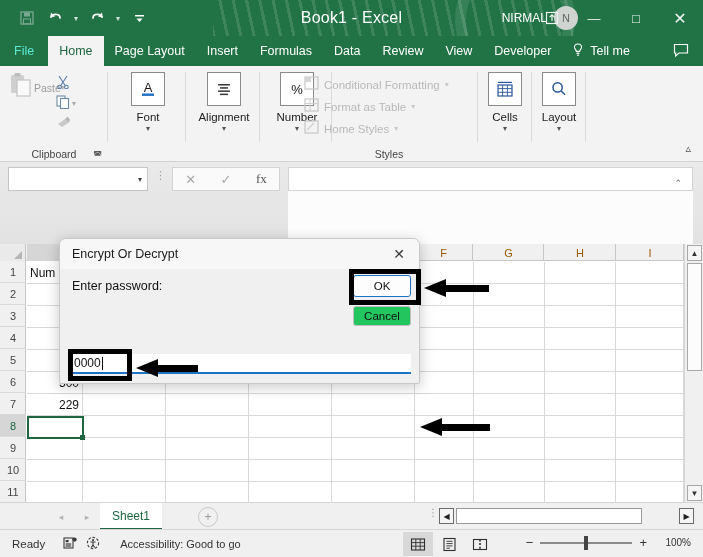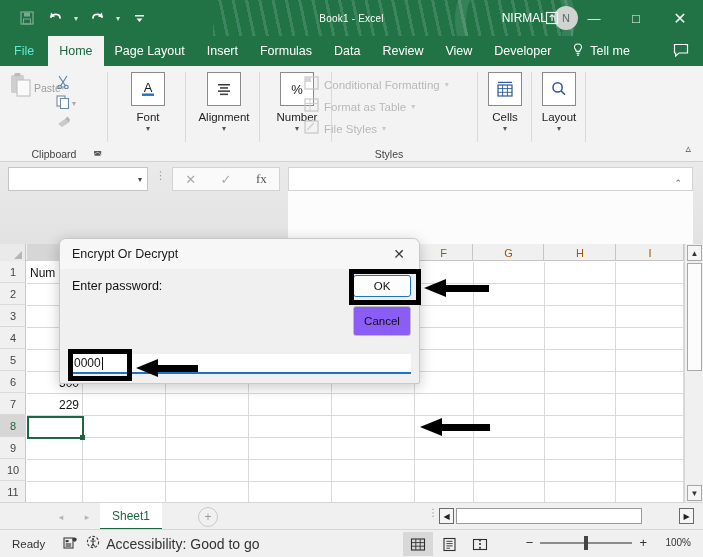--- a/index.html
+++ b/index.html
@@ -36,21 +36,21 @@
   .qat { position: absolute; left: 14px; top: 0; height: 36px; display: flex; align-items: center; gap: 2px; }
   .qbtn {
     width: 26px; height: 26px; display: flex; align-items: center; justify-content: center;
     color: #fff; font-size: 15px; line-height: 1;
   }
   .qbtn.dim { color: #7aa891; }
   .qcaret { color: #cfe3d8; font-size: 8px; width: 12px; display: flex; align-items: center; justify-content: center; }
   .doctitle {
     position: absolute; left: 0; top: 0; width: 703px; height: 36px;
     display: flex; align-items: center; justify-content: center;
-    color: #ffffff; font-size: 10px; letter-spacing: .2px;
+    color: #ffffff; font-size: 16px; letter-spacing: .2px;
   }
   .acct {
     position: absolute; right: 125px; top: 0; height: 36px;
     display: flex; align-items: center; gap: 7px;
   }
   .acct .nm { color: #fff; font-size: 12px; }
   .avatar {
     width: 24px; height: 24px; border-radius: 50%;
     background: #cfd4d1; color: #5d6b63;
     display: flex; align-items: center; justify-content: center;
@@ -238,21 +238,21 @@
   .hs-thumb { position: absolute; left: 18px; top: 1px; width: 186px; height: 16px; background: #fff; border: 1px solid #9a9a9a; }
 
   
   .statusbar {
     position: absolute; left: 0; top: 529px; width: 703px; height: 28px;
     background: #f0f0f0; border-top: 1px solid #d6d6d6;
     display: flex; align-items: center;
   }
   .st-ready { margin-left: 12px; font-size: 11.5px; color: #333; }
   .st-ico { margin-left: 18px; font-size: 12px; color: #444; }
-  .st-acc { margin-left: 9px; font-size: 14px; color: #333; display: flex; align-items: center; gap: 6px; }
+  .st-acc { margin-left: 9px; font-size: 11px; color: #333; display: flex; align-items: center; gap: 20px; }
   .viewbtns { position: absolute; right: 208px; top: 2px; display: flex; gap: 1px; }
   .vbtn { width: 30px; height: 24px; display: flex; align-items: center; justify-content: center; font-size: 13px; color: #444; }
   .vbtn.on { background: #d8d8d8; }
   .zoomctl { position: absolute; right: 56px; top: 5px; display: flex; align-items: center; gap: 7px; }
   .zmminus, .zmplus { font-size: 13px; color: #333; }
   .ztrack { position: relative; width: 92px; height: 2px; background: #8b8b8b; }
   .zthumb { position: absolute; left: 44px; top: -6px; width: 4px; height: 14px; background: #444; }
   .zpct { position: absolute; right: 12px; top: 7px; font-size: 10px; color: #333; margin-left: 48px; }
 
   
@@ -275,22 +275,22 @@
     font-size: 14px; color: #3a3a3a;
   }
   .dlg-prompt { position: absolute; left: 12px; top: 40px; font-size: 12.5px; color: #111; }
   .dlg-ok {
     position: absolute; left: 293px; top: 36px; width: 58px; height: 22px;
     background: #fdfdfd; border: 1px solid #1d72c4; border-radius: 3px;
     display: flex; align-items: center; justify-content: center;
     font-size: 11.5px; color: #111;
   }
   .dlg-cancel {
-    position: absolute; left: 293px; top: 67px; width: 58px; height: 30px;
-    background: #8b5cf6; border: 1px solid #bdbdbd; border-radius: 3px;
+    position: absolute; left: 293px; top: 67px; width: 58px; height: 20px;
+    background: #22c55e; border: 1px solid #bdbdbd; border-radius: 3px;
     display: flex; align-items: center; justify-content: center;
     font-size: 11.5px; color: #111;
   }
   .dlg-input {
     position: absolute; left: 10px; top: 115px; width: 341px; height: 20px;
     background: #ffffff; border: none; border-bottom: 2px solid #1d72c4;
     display: flex; align-items: center; padding-left: 4px;
     font-size: 12px; color: #111;
   }
   .caret { display: inline-block; width: 1px; height: 13px; background: #111; margin-left: 1px; }
@@ -513,21 +513,21 @@
         <span>Format as Table</span>
         <span class="cv">▾</span>
       </div>
       <div class="styrow" style="top:54px;">
         <span class="si">
           <svg width="15" height="14" viewBox="0 0 15 14">
               <rect x="1" y="1" width="13" height="12" fill="none" stroke="#c7c7c7" stroke-width="1.2"></rect>
               <path d="M3 10 L10 3" stroke="#d0d0d0" stroke-width="1.4"></path>
             </svg>
         </span>
-        <span>File Styles</span>
+        <span>Home Styles</span>
         <span class="cv">▾</span>
       </div>
       <div class="glabel">Styles</div>
       <div class="sep"></div>
     </div>
 
     <div class="grp cellsgrp">
       <div class="bigcell" style="left:-10px;">
         <span class="box">
           <svg width="20" height="20" viewBox="0 0 20 20">

